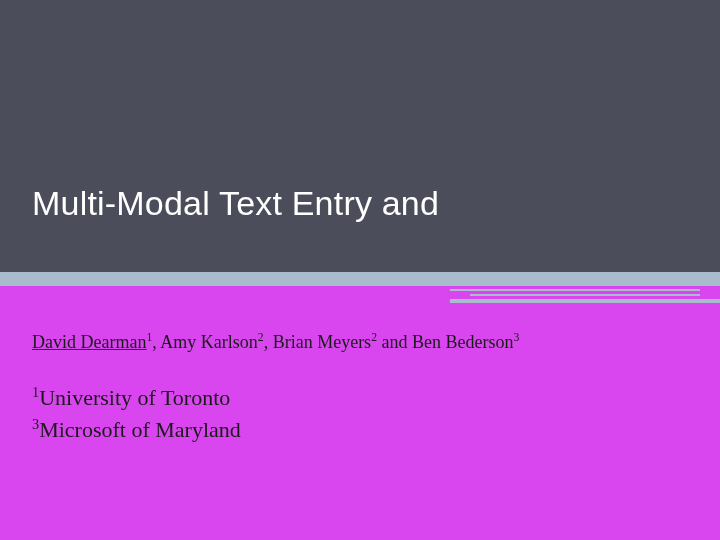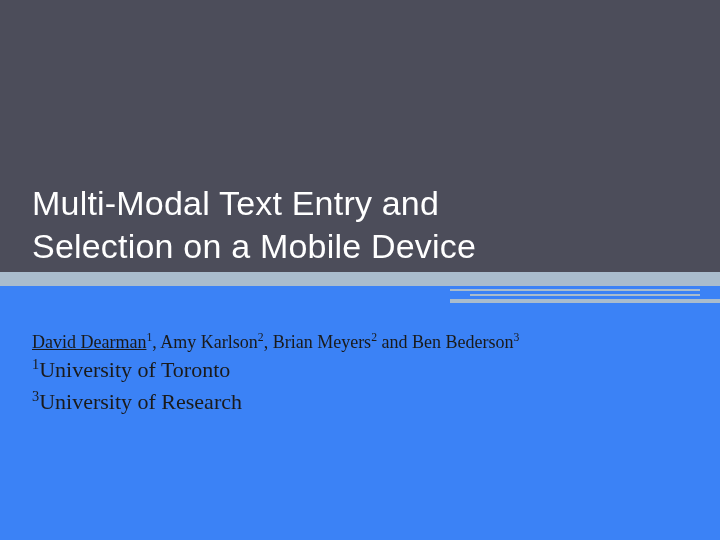--- a/index.html
+++ b/index.html
@@ -1,54 +1,53 @@
 <!DOCTYPE html>
 <html><head>
 <meta charset="utf-8">
 <style>
   * { margin: 0; padding: 0; box-sizing: border-box; }
   html, body { width: 720px; height: 540px; overflow: hidden; font-family: Georgia, 'Times New Roman', serif; background: #fff; }
-  .slide { width: 720px; height: 540px; position: relative; background: #3b82f6; padding-left: 16px; }
+  .slide { width: 720px; height: 540px; position: relative; background: #d946ef; padding-left: 16px; }
   .top-band { position: absolute; top: 0; left: 0; width: 720px; height: 280px; background: #4c4d5a; }
   .title-block { position: absolute; left: 32px; top: 182px; right: 32px; color: #fff; font-family: 'Trebuchet MS', 'Lucida Sans Unicode', 'Lucida Grande', sans-serif; font-size: 34px; line-height: 1.25; font-weight: 400; letter-spacing: 0.2px; }
   .accent-bar { position: absolute; top: 272px; left: 0; width: 720px; height: 14px; background: #a9bccd; }
   .accent-bar::before { content: ""; position: absolute; top: 0; left: 0; width: 420px; height: 14px; background: #a9bccd; }
   .accent-lines { position: absolute; top: 286px; left: 420px; width: 300px; }
   .accent-lines .l { height: 2px; background: #a9bccd; margin-bottom: 3px; }
   .accent-lines .l.w1 { width: 280px; margin-left: 20px; height: 6px; margin-top: -6px; }
   .accent-lines .l.w2 { width: 250px; margin-left: 30px; }
   .accent-lines .l.w3 { width: 230px; margin-left: 50px; }
   .accent-lines .l.w4 { width: 270px; margin-left: 30px; height: 4px; }
   .body-area { position: absolute; top: 330px; left: 32px; right: 32px; color: #1a1a1a; font-size: 18px; line-height: 1.35; }
-  .authors { }
+  .authors { margin-bottom: 28px; }
   .authors .lead { text-decoration: underline; }
   .affil { font-size: 22px; line-height: 1.45; }
   sup { font-size: 0.65em; vertical-align: super; line-height: 0; }
 </style>
 </head>
 <body>
 
 <div class="slide">
   <div class="top-band"></div>
 
   <div class="title-block">
     <div>Multi-Modal Text Entry and</div>
-    <div>Selection on a Mobile Device</div>
   </div>
 
   <div class="accent-bar"></div>
   <div class="accent-lines">
     <div class="l w1"></div>
     <div class="l w2"></div>
     <div class="l w3"></div>
     <div class="l w4"></div>
   </div>
 
   <div class="body-area">
     <div class="authors">
       <span class="lead">David Dearman</span><sup>1</sup><span>, </span><span>Amy Karlson</span><sup>2</sup><span>, </span><span>Brian Meyers</span><sup>2</sup><span> and </span><span>Ben Bederson</span><sup>3</sup>
     </div>
     <div class="affil">
       <div><sup>1</sup><span>University of Toronto</span></div>
-      <div><sup>3</sup><span>University of Research</span></div>
+      <div><sup>3</sup><span>Microsoft of Maryland</span></div>
     </div>
   </div>
 </div>
 
 </body></html>

